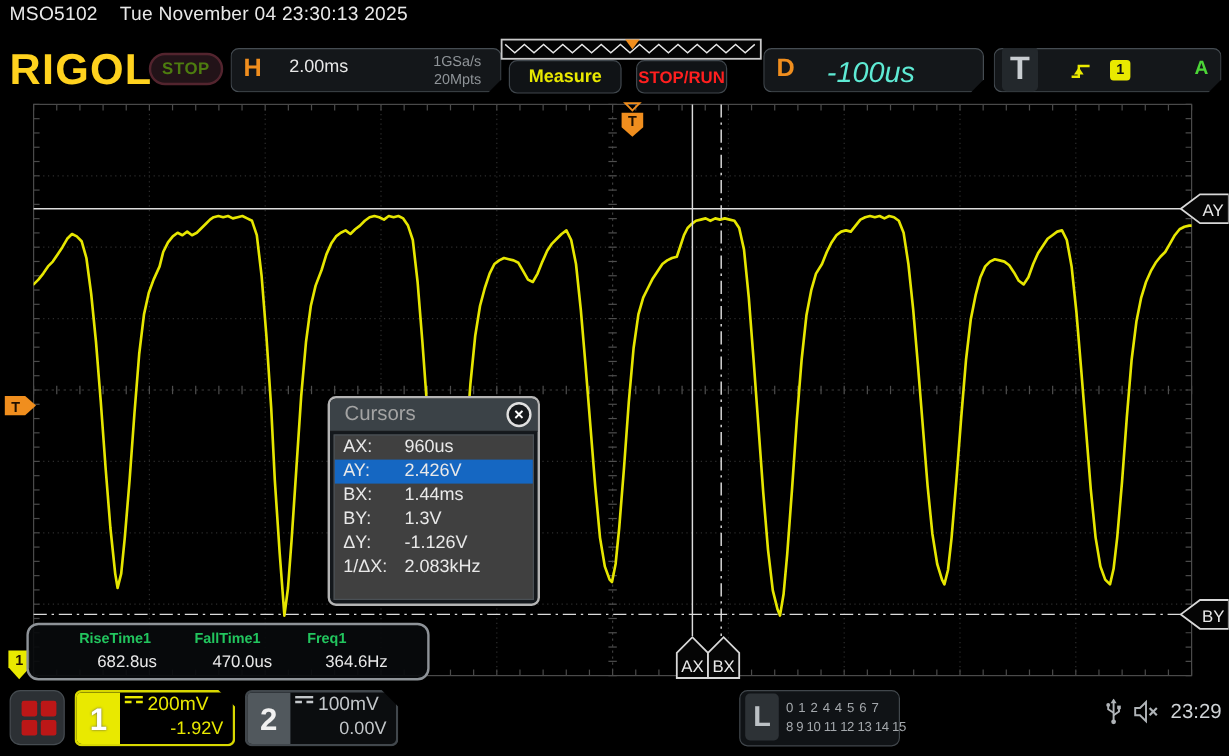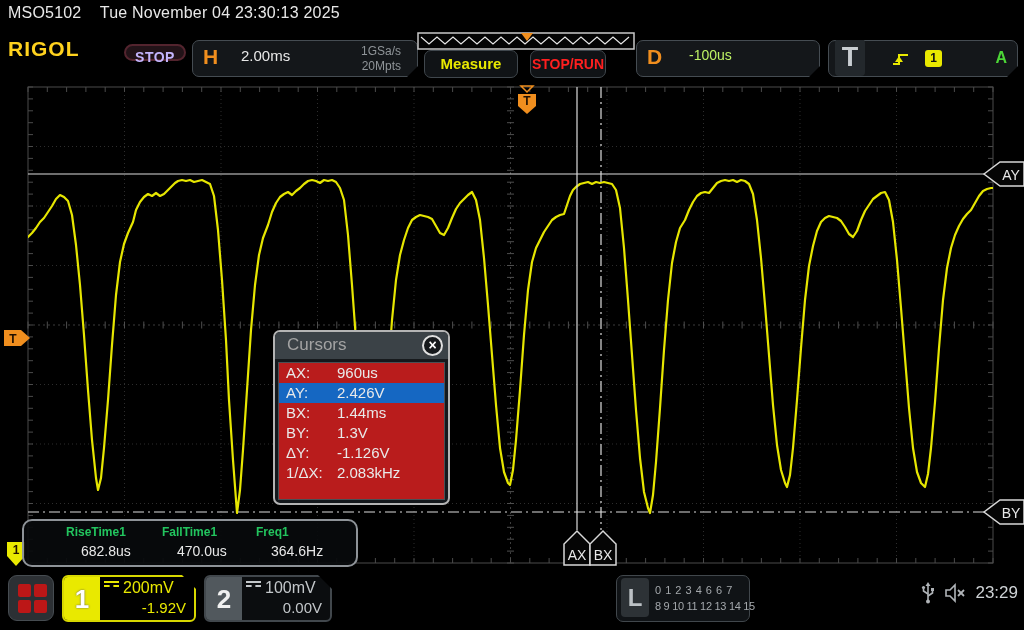--- a/index.html
+++ b/index.html
@@ -11,57 +11,57 @@
   #titlebar { position:absolute; left:0; top:0; width:1024px; height:28px; color:#e8e8e8;
     font-size:16px; padding:4px 0 0 8px; letter-spacing:.2px; z-index:10; }
   #titlebar .model { margin-right:14px; }
 
   
   #header { position:absolute; left:0; top:28px; width:1024px; height:56px; z-index:10; }
   .hpanel { position:absolute; background:#14171a; border:1px solid #454c52; border-radius:7px;
     clip-path:polygon(0 0,100% 0,100% calc(100% - 11px),calc(100% - 11px) 100%,0 100%); }
   .hbtn { position:absolute; background:#101316; border:1px solid #40474d; border-radius:7px;
     text-align:center; font-weight:bold; cursor:default; }
-  #logo { position:absolute; left:8px; top:9px; color:#ffd21e; font-size:21px; font-weight:bold;
+  #logo { position:absolute; left:8px; top:9px; color:#ffd21e; font-size:36px; font-weight:bold;
     letter-spacing:1px; }
-  #stop-badge { position:absolute; left:124px; top:16px; width:62px; height:17px; background:#221318;
-    border:2px solid #53242e; border-radius:14px; color:#c4b5fd; font-weight:bold; font-size:14px;
+  #stop-badge { position:absolute; left:124px; top:16px; width:62px; height:27px; background:#221318;
+    border:2px solid #53242e; border-radius:14px; color:#4d7c0f; font-weight:bold; font-size:14px;
     text-align:center; line-height:23px; letter-spacing:.5px; }
   #h-panel { left:192px; top:12px; width:226px; height:37px; }
   #h-panel .hletter { position:absolute; left:10px; top:4px; color:#f08e1e; font-size:21px; font-weight:bold; }
   #h-panel .tb { position:absolute; left:48px; top:6px; color:#e8e8e8; font-size:15px; }
   #h-panel .rates { position:absolute; right:16px; top:3px; color:#8f9498; font-size:12px;
     text-align:right; line-height:15px; }
   #posbar-svg { position:absolute; left:0; top:0; width:1024px; height:56px; pointer-events:none; }
   #measure-btn { left:424px; top:22px; width:94px; height:28px; color:#e9e900; font-size:15px; line-height:26px; }
   #run-btn { left:530px; top:22px; width:76px; height:28px; color:#ff1f1f; font-size:14px; line-height:26px; }
   #d-panel { left:636px; top:12px; width:184px; height:37px; }
   #d-panel .hletter { position:absolute; left:10px; top:4px; color:#f08e1e; font-size:21px; font-weight:bold; }
-  #d-panel .dval { position:absolute; left:52px; top:6px; color:#bef264; font-size:14px; }
+  #d-panel .dval { position:absolute; left:52px; top:6px; color:#5eead4; font-size:24px;font-style:italic; }
   #t-panel { left:828px; top:12px; width:190px; height:37px; }
   #t-panel .tletter { position:absolute; left:6px; top:-2px; width:30px; height:37px; background:#23282c;
     border-radius:4px; color:#c9ced2; font-size:27px; font-weight:bold; text-align:center; line-height:37px; }
   #t-panel .tbadge { position:absolute; left:96px; top:9px; width:17px; height:17px; background:#e9e900;
     border-radius:3px; color:#111; font-size:12px; font-weight:bold; text-align:center; line-height:17px; }
   #t-panel .tlevel { position:absolute; left:122px; top:8px; color:#0ea5e9; font-size:16px;margin-top:36px; }
   #t-panel .tmode { position:absolute; right:10px; top:8px; color:#4cd637; font-size:16px; font-weight:bold; }
   #t-panel .ticon { position:absolute; left:62px; top:8px; }
 
   
   #scope { position:absolute; left:0; top:0; width:1024px; height:630px; z-index:1; }
 
   
   #cursors-dialog { position:absolute; left:273px; top:330px; width:177px; height:175px;
     background:#14181c; border:2px solid #b4b4b4; border-radius:7px; z-index:6; overflow:hidden; }
   #cursors-dialog .titlebar { position:relative; height:28px; background:#3b4247; border-bottom:1px solid #171a1d; }
   #cursors-dialog .title { position:absolute; left:12px; top:3px; color:#a3a3a3; font-size:17px; }
   #cursors-dialog .close { position:absolute; right:5px; top:3px; width:21px; height:21px; border:2px solid #e0e0e0;
     border-radius:50%; color:#fff; text-align:center; line-height:17px; font-size:14px; font-weight:bold; background:#16191c; }
   #cursors-dialog .body { position:absolute; left:3px; right:3px; top:30px; bottom:3px;
-    background:#b91c1c; border:1px solid #4a5055; }
+    background:#404040; border:1px solid #4a5055; }
   .cur-row { position:relative; height:20px; line-height:20px; color:#e9e9e9; font-size:15px; }
   .cur-row.hl { background:#1567c2;text-align:center; }
   .cur-row .lab { position:absolute; left:7px; }
   .cur-row .val { position:absolute; left:58px; }
 
   
   #meas-panel { position:absolute; left:22px; top:519px; width:336px; height:48px; background:rgba(8,10,12,.92);
     border:2px solid #8e9398; border-radius:10px; z-index:5; }
   .meas-col { position:absolute; top:4px; }
   .meas-col .mname { color:#22c55e; font-size:12px; font-weight:bold; }
@@ -562,21 +562,21 @@
       <div class="ch-tab">2</div>
       <div class="ch-vals">
         <div class="ch-row1"><span class="dc-icon"></span><span>100mV</span></div>
         <div class="ch-row2">0.00V</div>
       </div>
     </div>
 
     <div id="l-panel">
       <div class="ltab">L</div>
       <div class="dig">
-        <div class="r1">0 1 2 3   4 6 6 7</div>
+        <div class="r1">0 1 2 4   4 5 6 7</div>
         <div class="r2">8 9 10 11 12 13 14 15</div>
       </div>
     </div>
 
     <div id="status-right">
       <svg width="14" height="22" viewBox="0 0 14 22">
         <line x1="7" y1="2" x2="7" y2="18" stroke="#b0b4b8" stroke-width="1.6"></line>
         <polygon points="7,0 4.5,4 9.5,4" fill="#b0b4b8"></polygon>
         <path d="M7,12 L2.5,9 L2.5,6.5" fill="none" stroke="#b0b4b8" stroke-width="1.6"></path>
         <path d="M7,14 L11.5,11 L11.5,8.5" fill="none" stroke="#b0b4b8" stroke-width="1.6"></path>

